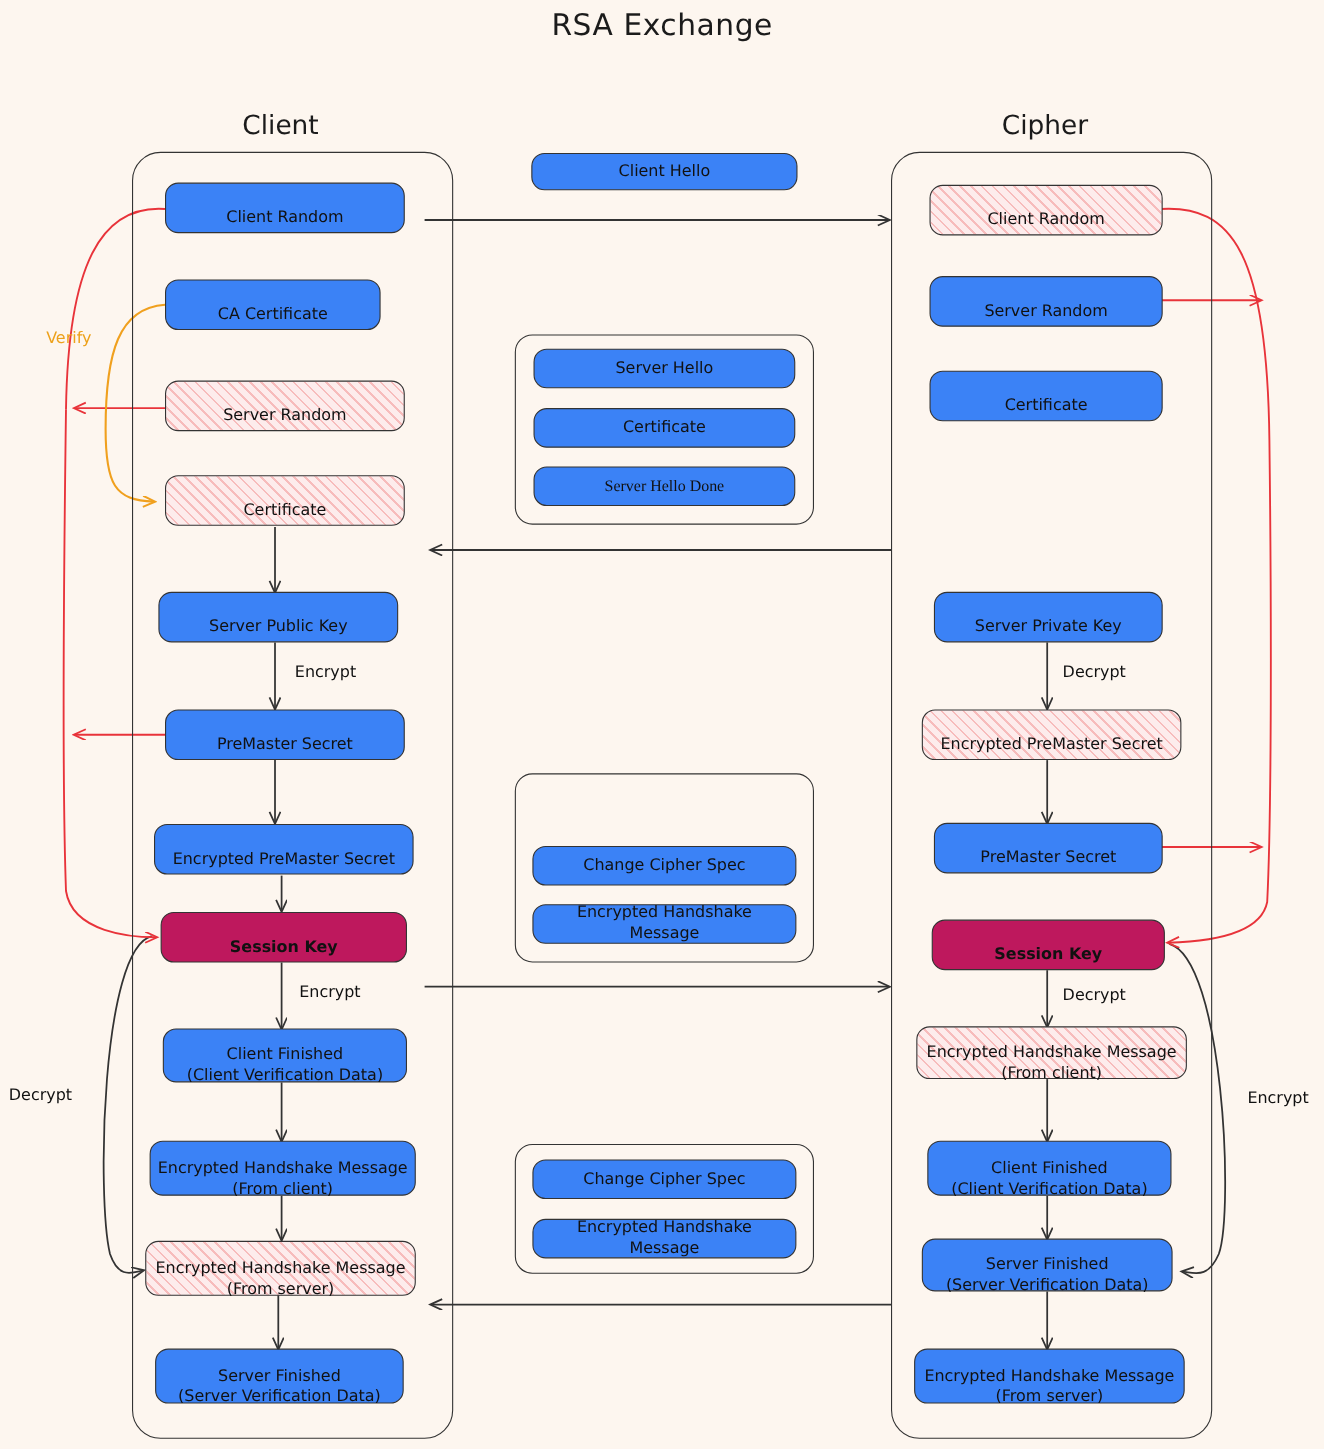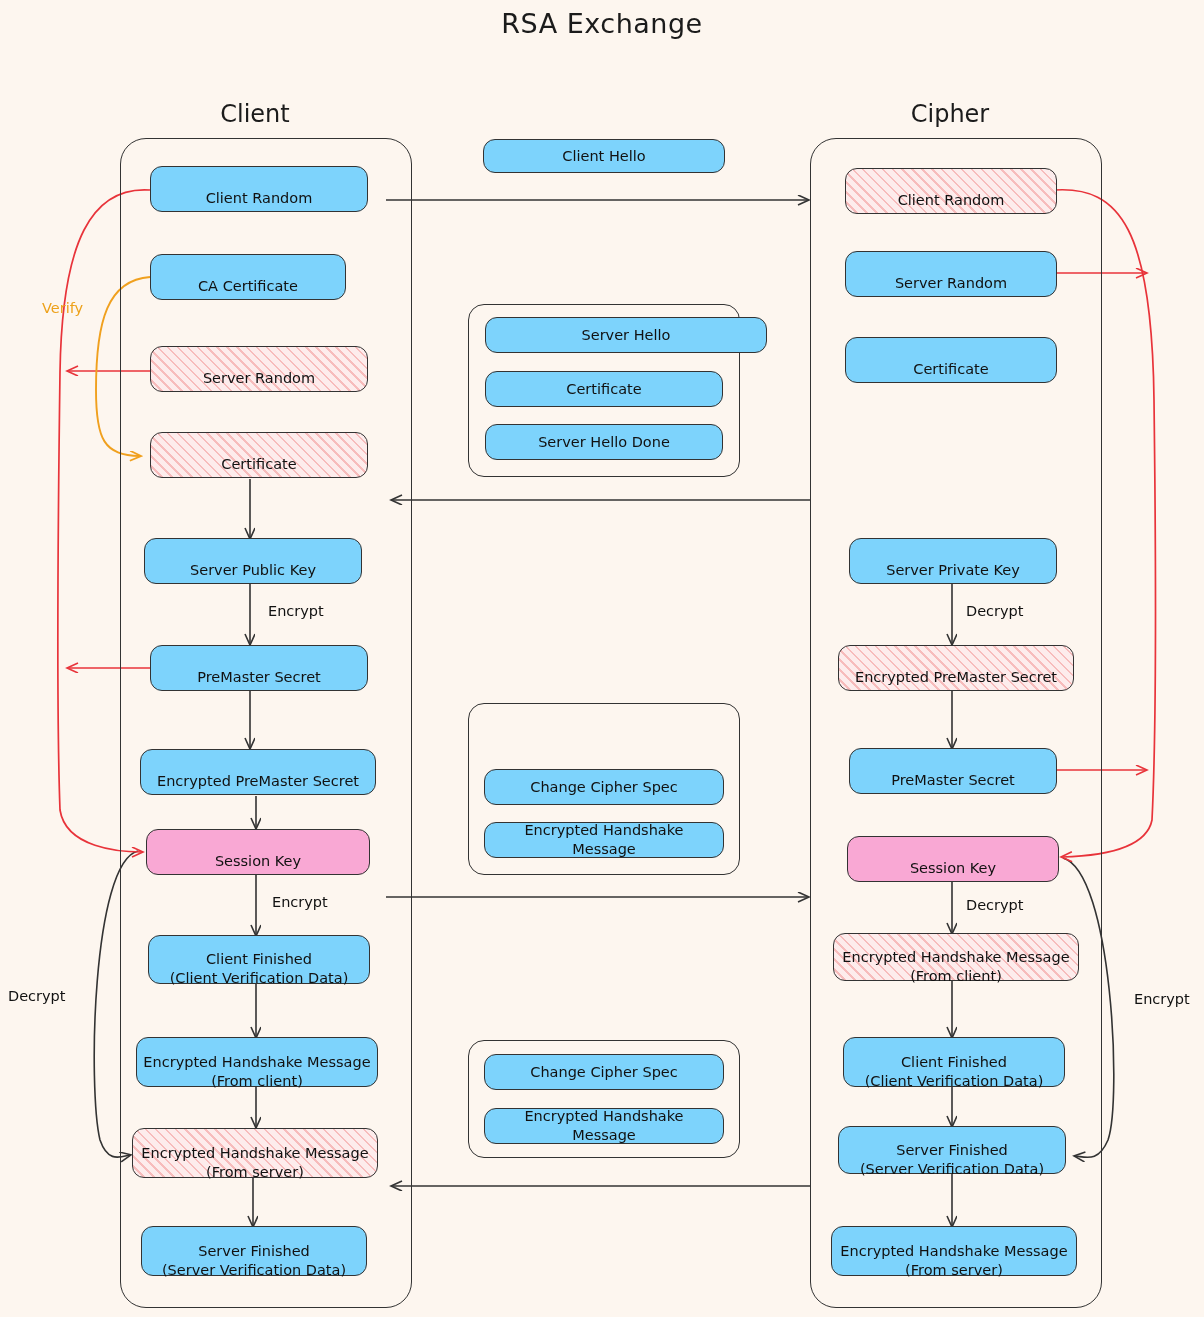--- a/index.html
+++ b/index.html
@@ -20,32 +20,32 @@
     position:absolute;font-size:24px;color:#1b1b1b;text-align:center;
   }
   
   .lane{
     position:absolute;border:1.6px solid #333;border-radius:26px;
     background:transparent;
   }
   
   .node{
     position:absolute;border:1.6px solid #333;border-radius:12px;
-    background:#7dd3fc;
+    background:#3b82f6;
     display:flex;align-items:center;justify-content:center;
     text-align:center;font-size:14.5px;color:#111;line-height:1.28;
     box-sizing:border-box;padding:2px 6px;
   }
   .node.hatch{
     background-color:#fdecec;
     background-image:repeating-linear-gradient(45deg,
         #f7bcbc 0px, #f7bcbc 1.7px,
         rgba(0,0,0,0) 1.7px, rgba(0,0,0,0) 7px);
   }
-  .node.solid-pink{ background:#f9a8d4; }
+  .node.solid-pink{ background:#be185d;font-weight:bold; }
   .group-box{
     position:absolute;border:1.6px solid #333;border-radius:16px;
     background:transparent;box-sizing:border-box;
   }
   .edge-label{
     position:absolute;font-size:14.5px;color:#111;white-space:nowrap;
   }
   .edge-label.verify{color:#eda11a;}
   .nowrap{white-space:pre-line;margin-top:19px;}
 </style>
@@ -203,27 +203,27 @@
   <div class="node" style="left:831px;top:1226px;width:246px;height:50px;">
     <span class="nowrap">Encrypted Handshake Message
 (From server)</span>
   </div>
 
   <div class="node" style="left:483px;top:139px;width:242px;height:34px;">
     <span>Client Hello</span>
   </div>
 
   <div class="group-box" style="left:468px;top:304px;width:272px;height:173px;"></div>
-  <div class="node" style="left:485px;top:317px;width:282px;height:36px;">
+  <div class="node" style="left:485px;top:317px;width:238px;height:36px;">
     <span>Server Hello</span>
   </div>
   <div class="node" style="left:485px;top:371px;width:238px;height:36px;">
     <span>Certificate</span>
   </div>
-  <div class="node" style="left:485px;top:424px;width:238px;height:36px;">
+  <div class="node" style="left:485px;top:424px;width:238px;height:36px;font-family:Liberation Serif, serif;">
     <span>Server Hello Done</span>
   </div>
 
   <div class="group-box" style="left:468px;top:703px;width:272px;height:172px;"></div>
   <div class="node" style="left:484px;top:769px;width:240px;height:36px;">
     <span>Change Cipher Spec</span>
   </div>
   <div class="node" style="left:484px;top:822px;width:240px;height:36px;">
     <span>Encrypted Handshake Message</span>
   </div>

